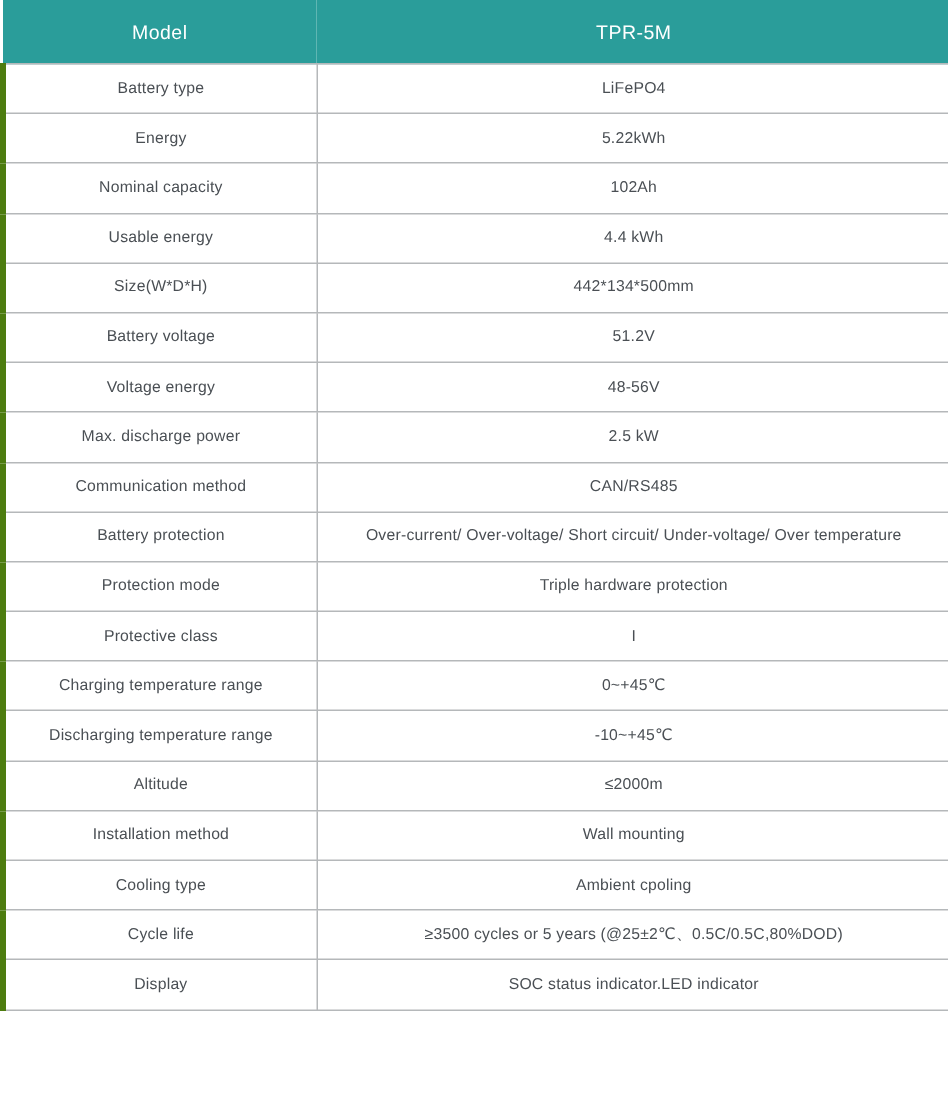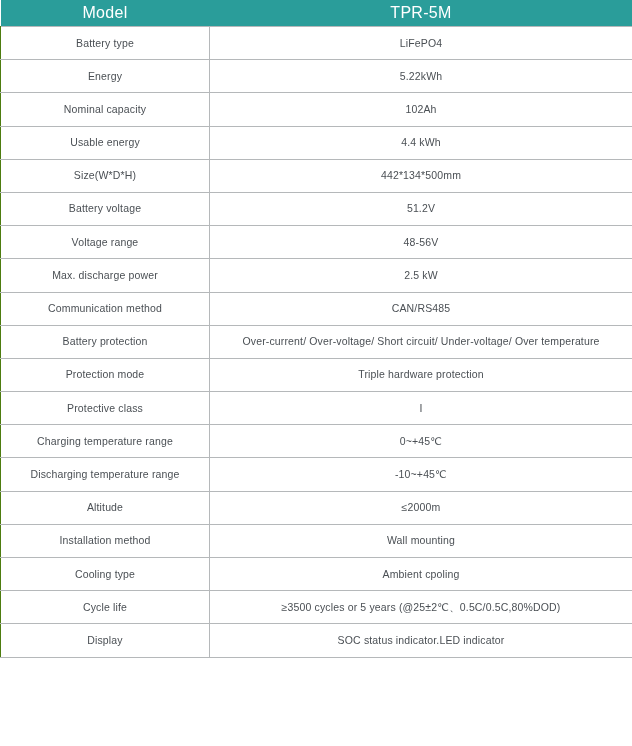--- a/index.html
+++ b/index.html
@@ -19,22 +19,22 @@
     border-collapse: collapse;
     table-layout: fixed;
   }
   #spec-table col.label-col { width: 209px; }
   #spec-table col.value-col { width: 423px; }
 
   #spec-table thead th {
     background: #2a9d9a;
     color: #ffffff;
     font-weight: normal;
-    font-size: 16px;
-    height: 26px;
+    font-size: 13px;
+    height: 42px;
     padding: 0 4px;
     text-align: center;
     vertical-align: middle;
     border: none;
     letter-spacing: 0.3px;
   }
   #spec-table thead th.model-head { }
   #spec-table thead th.model-value-head { }
 
   #spec-table tbody td {
@@ -47,21 +47,21 @@
     height: 32.2px;
     padding: 0 6px;
     background: #ffffff;
     line-height: 1.25;
     letter-spacing: 0.15px;
   }
   #spec-table tbody tr:first-child td {
     border-top: 1px solid #b5b8ba;
   }
   #spec-table tbody td.label-cell {
-    border-left: 1px solid #4d7c0f;
+    border-left: 4px solid #4d7c0f;
     margin-left: 29px;
   }
   #spec-table tbody td.value-cell {
     border-right: 1px solid #d3d6d8;
   }
 </style>
 </head>
 <body>
 
 <table id="spec-table">
@@ -94,21 +94,21 @@
       </tr>
       <tr>
         <td class="label-cell">Size(W*D*H)</td>
         <td class="value-cell">442*134*500mm</td>
       </tr>
       <tr>
         <td class="label-cell">Battery voltage</td>
         <td class="value-cell">51.2V</td>
       </tr>
       <tr>
-        <td class="label-cell">Voltage range</td>
+        <td class="label-cell">Voltage energy</td>
         <td class="value-cell">48-56V</td>
       </tr>
       <tr>
         <td class="label-cell">Max. discharge power</td>
         <td class="value-cell">2.5 kW</td>
       </tr>
       <tr>
         <td class="label-cell">Communication method</td>
         <td class="value-cell">CAN/RS485</td>
       </tr>

